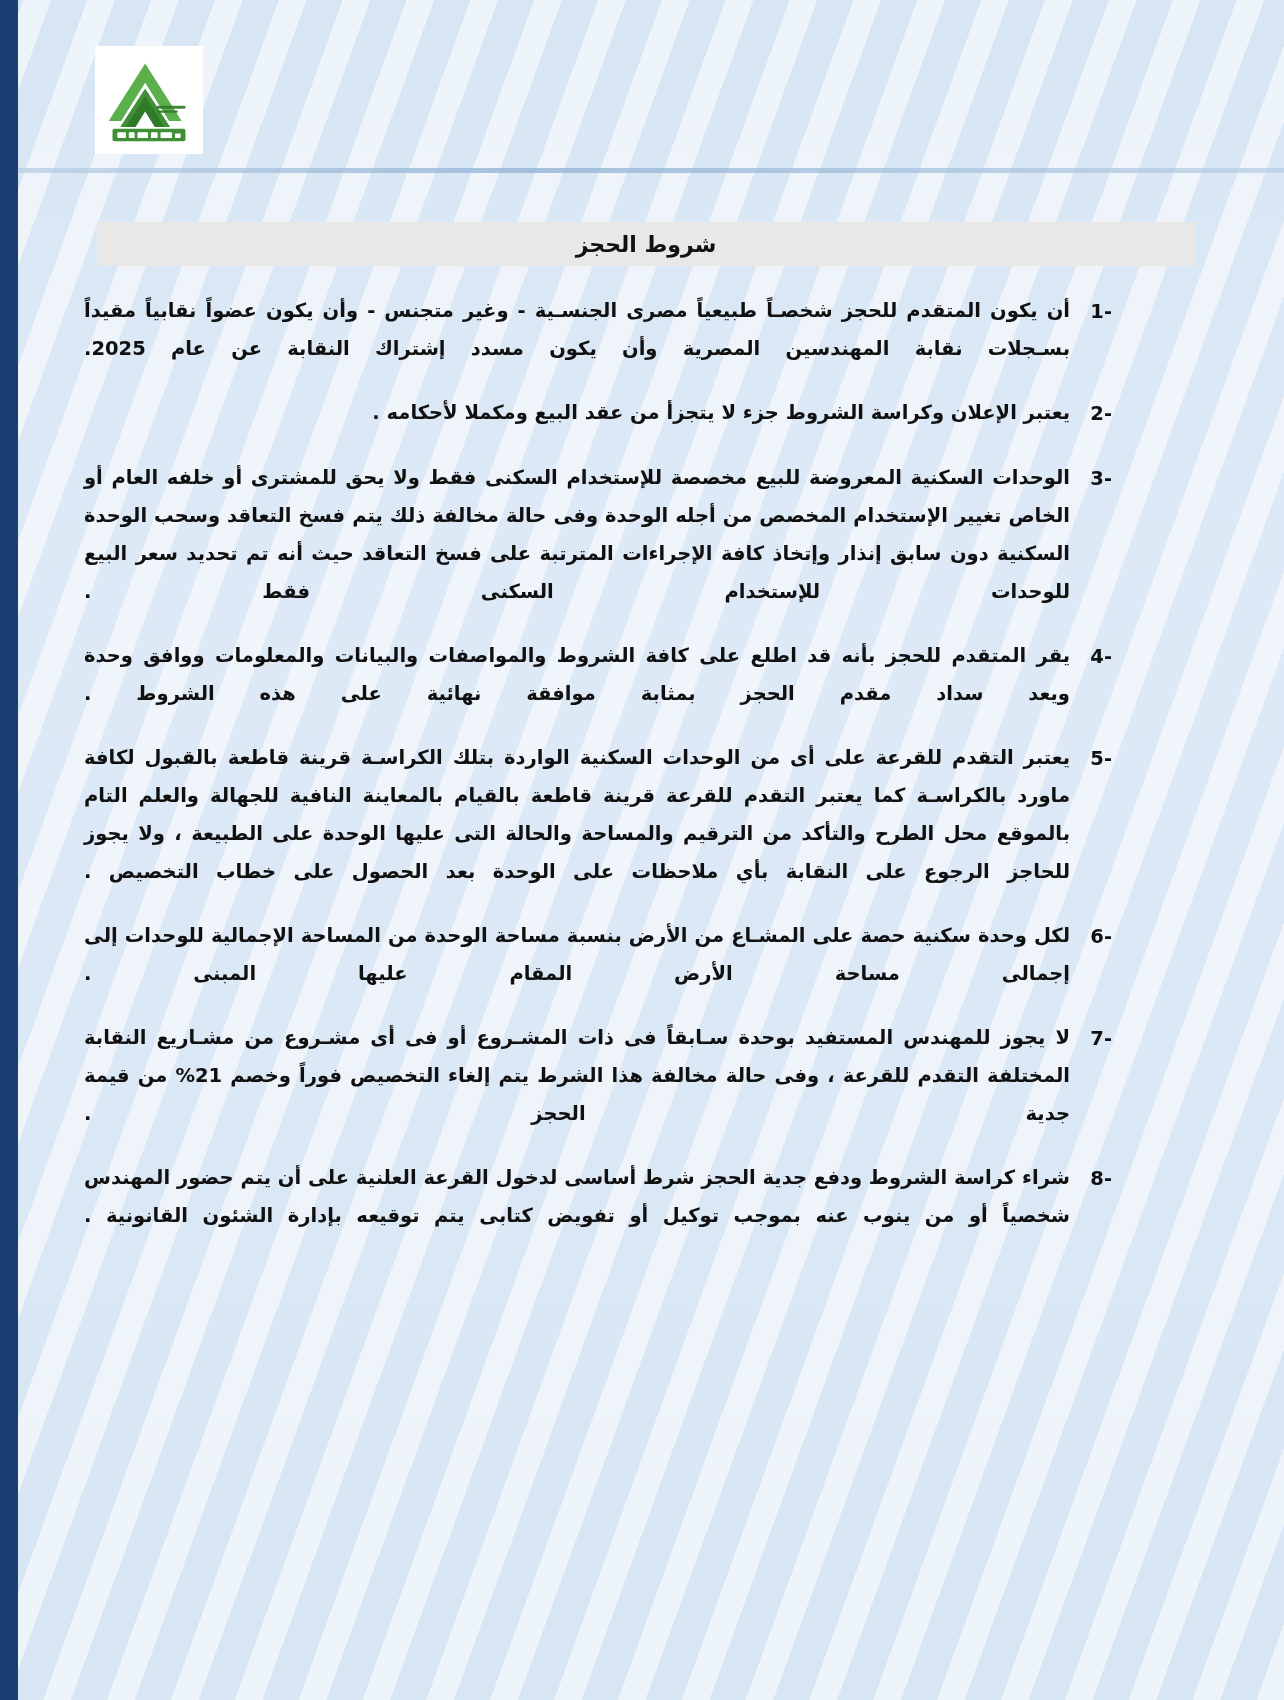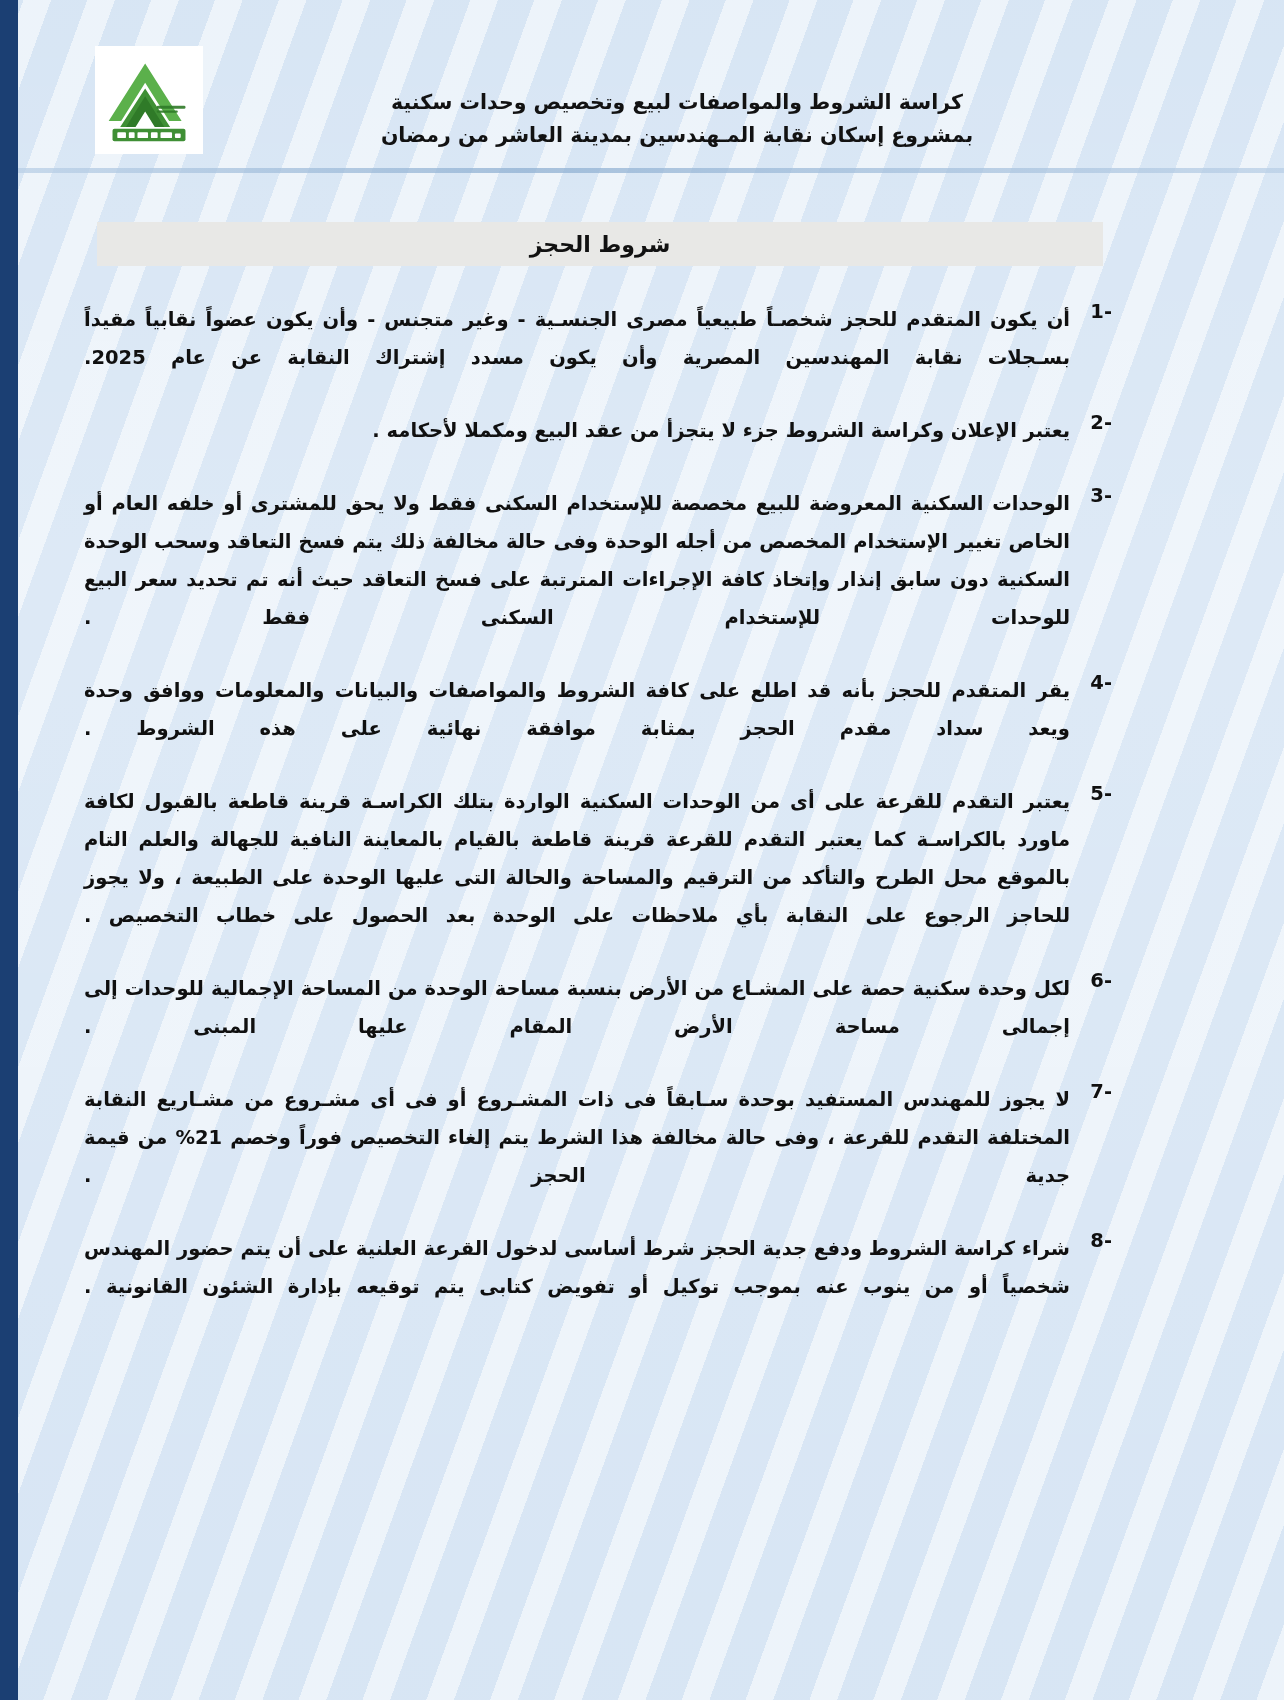--- a/index.html
+++ b/index.html
@@ -104,21 +104,21 @@
     height: 5px;
     background: linear-gradient(to left, #b9cfe6, #8fb0d2 60%, #b9cfe6);
     opacity: .75;
   }
 
   
   .section-bar {
     position: absolute;
     top: 222px;
     left: 97px;
-    width: 1006px;
+    width: 1098px;
     height: 44px;
     background: #e8e8e6;
     display: flex;
     align-items: center;
     justify-content: center;
   }
   .section-bar-title {
     font-size: 22px;
     font-weight: 700;
     color: #111111;
@@ -155,21 +155,20 @@
     flex: 1 1 auto;
     font-size: 19.5px;
     font-weight: 700;
     color: #101010;
     line-height: 1.95;
     text-align: justify;
     text-align-last: justify;
     padding-right: 8px;
     padding-left: 2px;
     direction: rtl;
-    margin-top: 9px;
   }
   .clause.tight .clause-text {
     text-align-last: right;
   }
 </style>
 </head>
 <body>
 
 <div class="page">
 
@@ -199,24 +198,20 @@
             <rect x="17" y="83.5" width="9" height="6.2" rx="1"></rect>
             <rect x="29" y="83.5" width="6" height="6.2" rx="1"></rect>
             <rect x="38" y="83.5" width="11" height="6.2" rx="1"></rect>
             <rect x="52" y="83.5" width="7" height="6.2" rx="1"></rect>
             <rect x="62" y="83.5" width="12" height="6.2" rx="1"></rect>
             <rect x="77" y="85" width="6" height="4.5" rx="1"></rect>
           </g>
         </svg>
       </div>
 
-      <div class="header-titles">
-        <div class="header-line">كراسة الشروط والمواصفات لبيع وتخصيص وحدات سكنية</div>
-        <div class="header-line">بمشروع إسكان نقابة المـهندسين بمدينة العاشر من رمضان</div>
-      </div>
     </div>
 
     <div class="header-rule"></div>
 
     <div class="section-bar">
       <div class="section-bar-title">شروط الحجز</div>
     </div>
 
     <div class="clauses">
 

